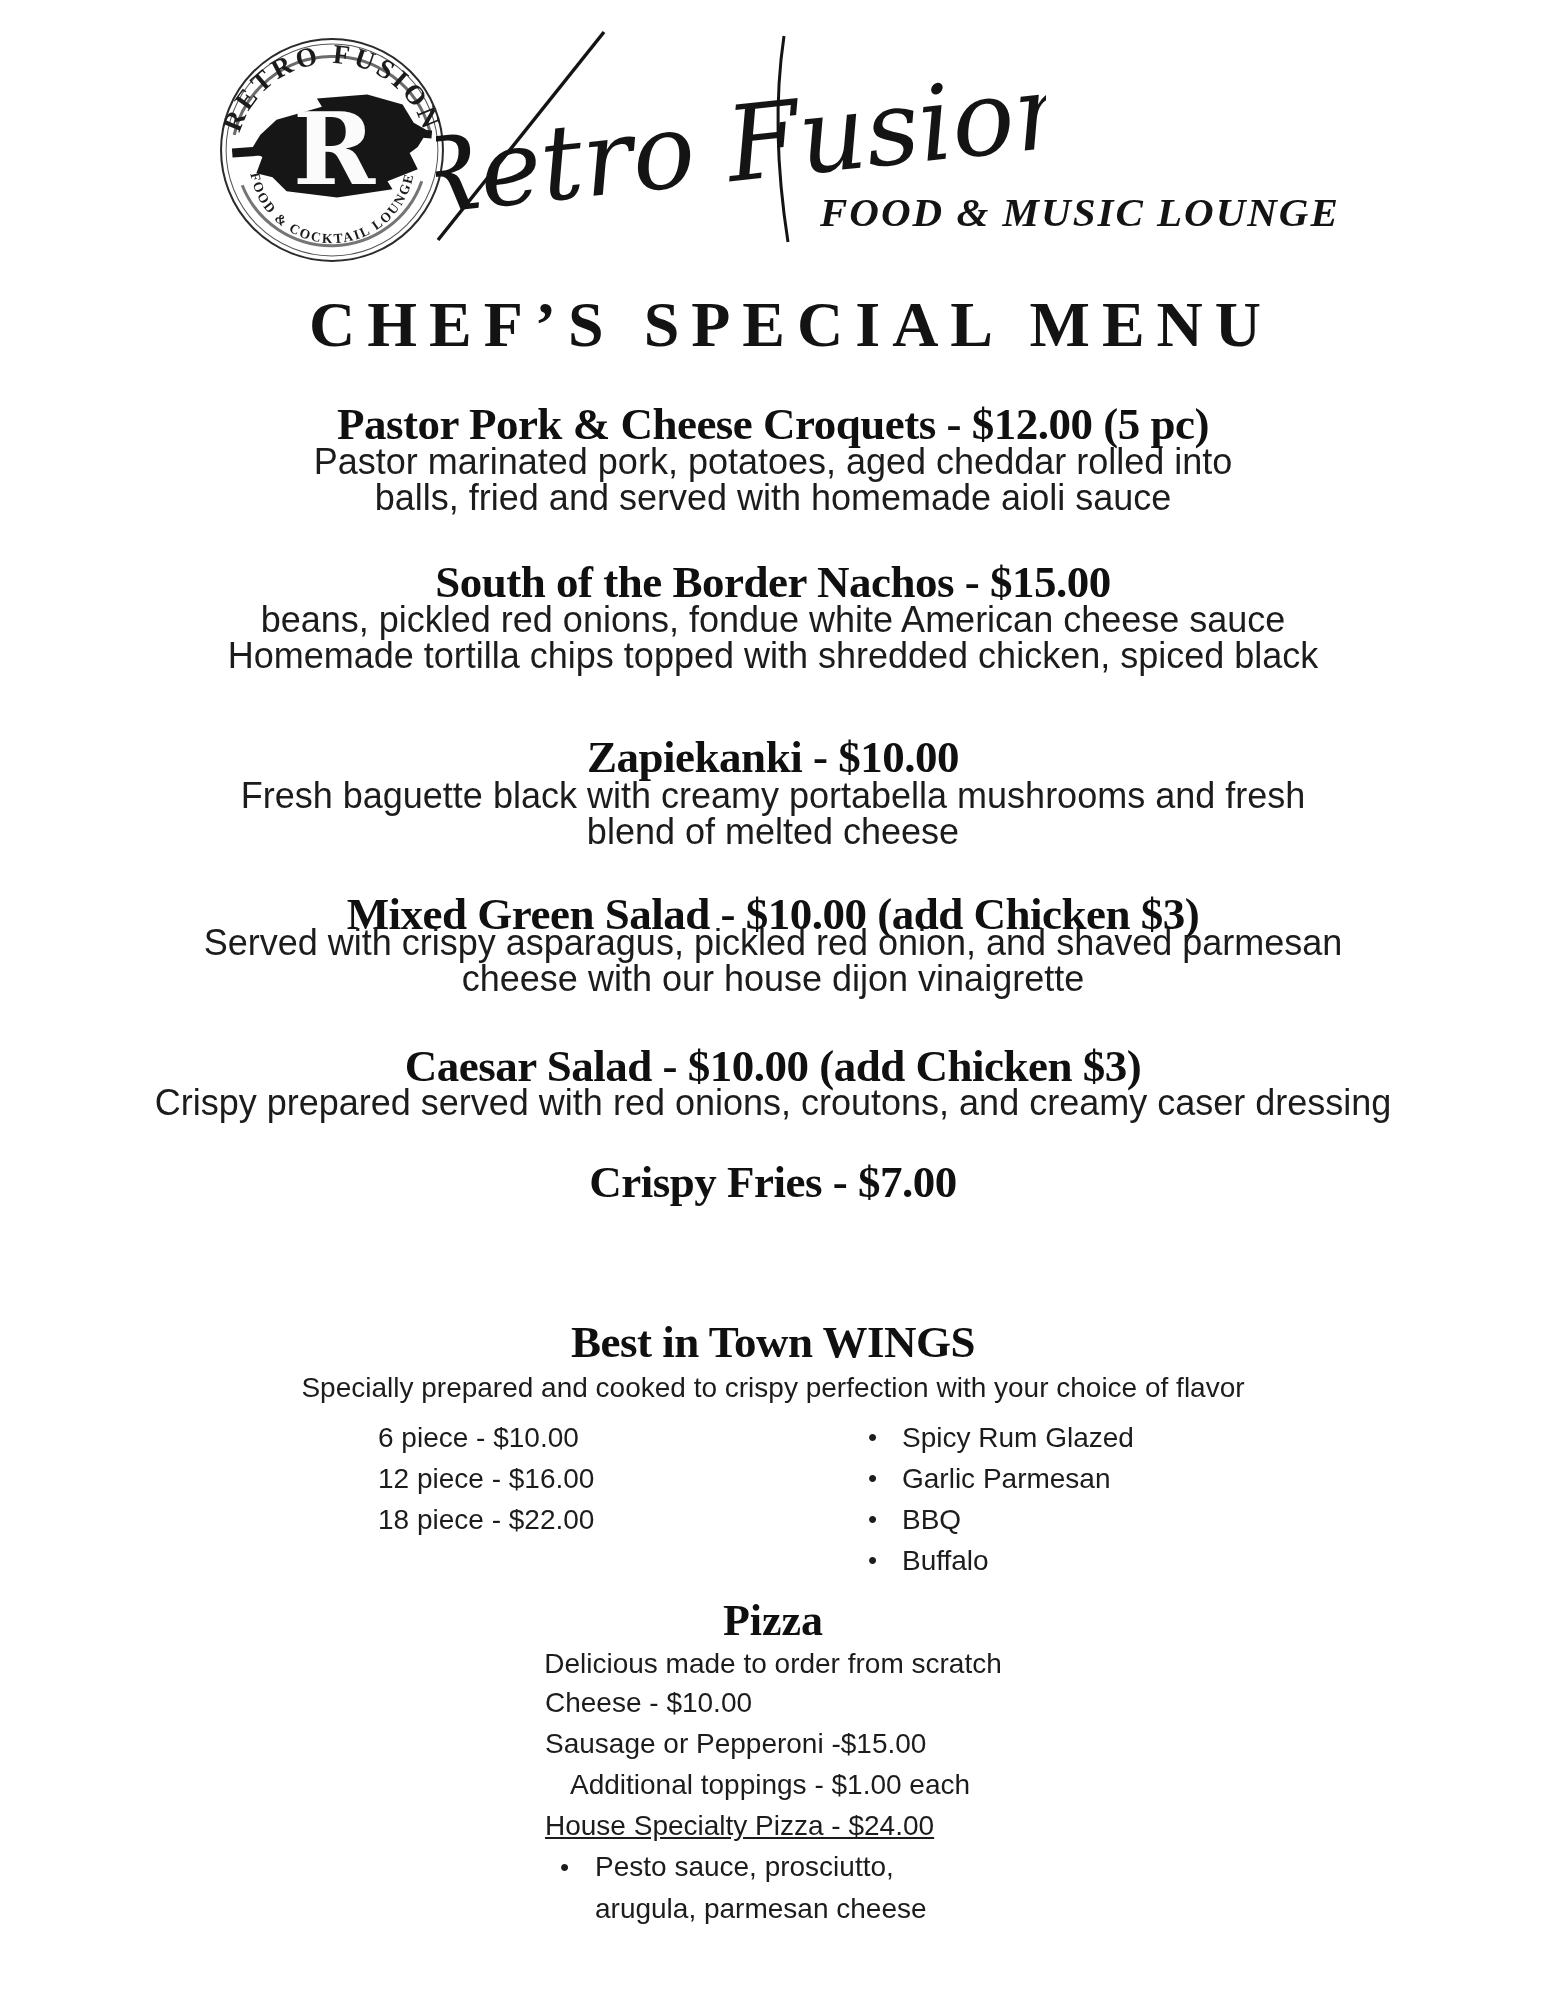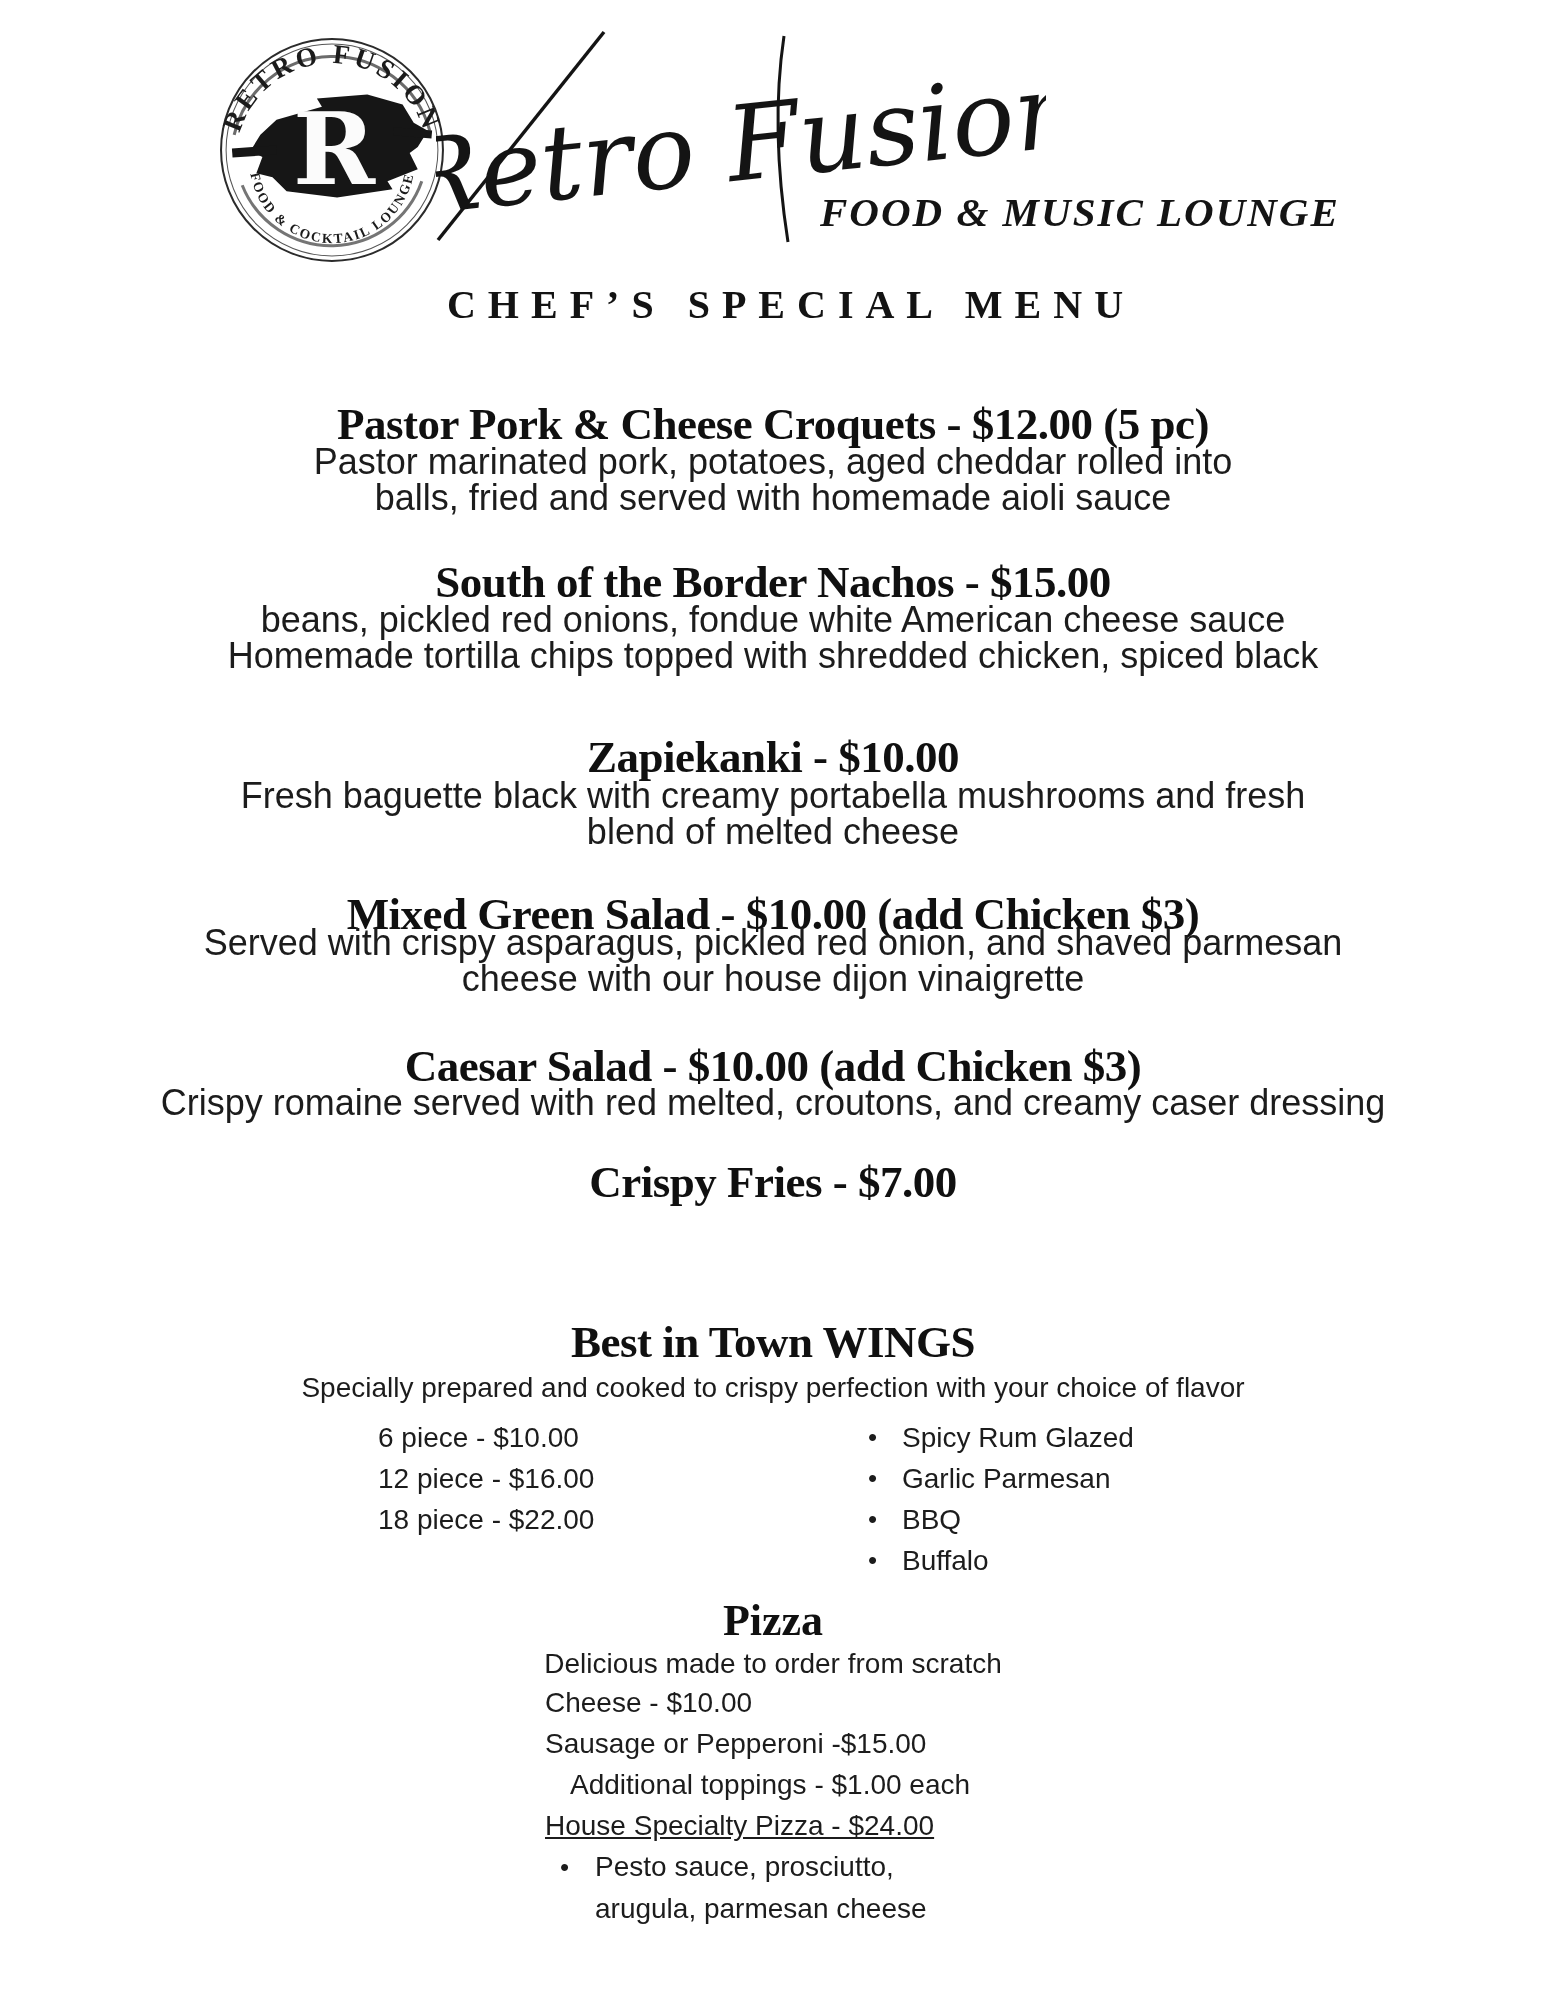--- a/index.html
+++ b/index.html
@@ -17,23 +17,23 @@
   
   .logo-badge{position:absolute;left:216px;top:34px;width:232px;height:232px;}
   .script-wrap{position:absolute;left:436px;top:28px;width:610px;height:225px;}
   .tagline{
     position:absolute;left:820px;top:188px;width:570px;
     font-family:"Liberation Serif", serif;
     font-style:italic;font-weight:700;
     font-size:41px;letter-spacing:2px;color:#141414;white-space:nowrap;
   }
   .menu-title{
-    top:281px;text-align:center;
+    top:288px;text-align:center;
     font-family:"Liberation Serif", serif;
-    font-weight:700;font-size:40px;letter-spacing:12px;color:#131313;padding-left:36px;
+    font-weight:700;font-size:64px;letter-spacing:12px;color:#131313;padding-left:36px;
   }
 
   
   .item-title{
     text-align:center;white-space:nowrap;
     font-family:"Liberation Serif", serif;
     font-weight:700;font-size:45px;letter-spacing:-0.5px;color:#101010;
   }
   .item-desc{
     text-align:center;
@@ -124,21 +124,21 @@
   </div>
 
   <div class="abs item-title" style="top:888px">Mixed Green Salad - $10.00 (add Chicken $3)</div>
   <div class="abs item-desc" style="top:925px">
     <div>Served with crispy asparagus, pickled red onion, and shaved parmesan</div>
     <div>cheese with our house dijon vinaigrette</div>
   </div>
 
   <div class="abs item-title" style="top:1040px">Caesar Salad - $10.00 (add Chicken $3)</div>
   <div class="abs item-desc" style="top:1085px">
-    <div>Crispy romaine served with red melted, croutons, and creamy caser dressing</div>
+    <div>Crispy prepared served with red onions, croutons, and creamy caser dressing</div>
   </div>
 
   <div class="abs item-title" style="top:1156px">Crispy Fries - $7.00</div>
 
   <div class="abs item-title" style="top:1316px">Best in Town WINGS</div>
   <div class="abs wings-sub" style="top:1372px">Specially prepared and cooked to crispy perfection with your choice of flavor</div>
 
   <div class="wings-prices">
     <div>6 piece - $10.00</div>
     <div>12 piece - $16.00</div>

